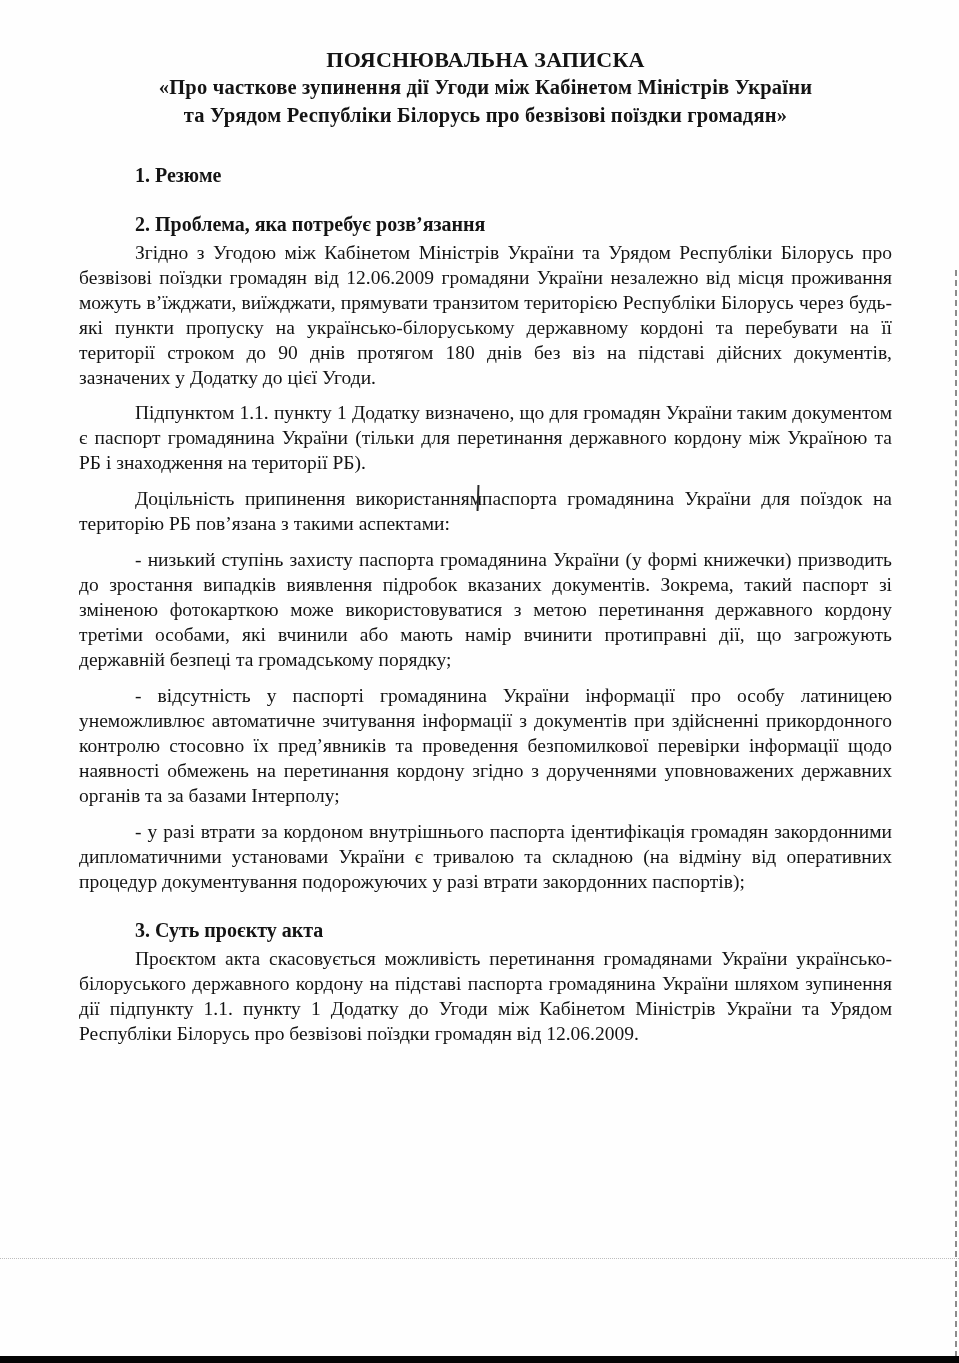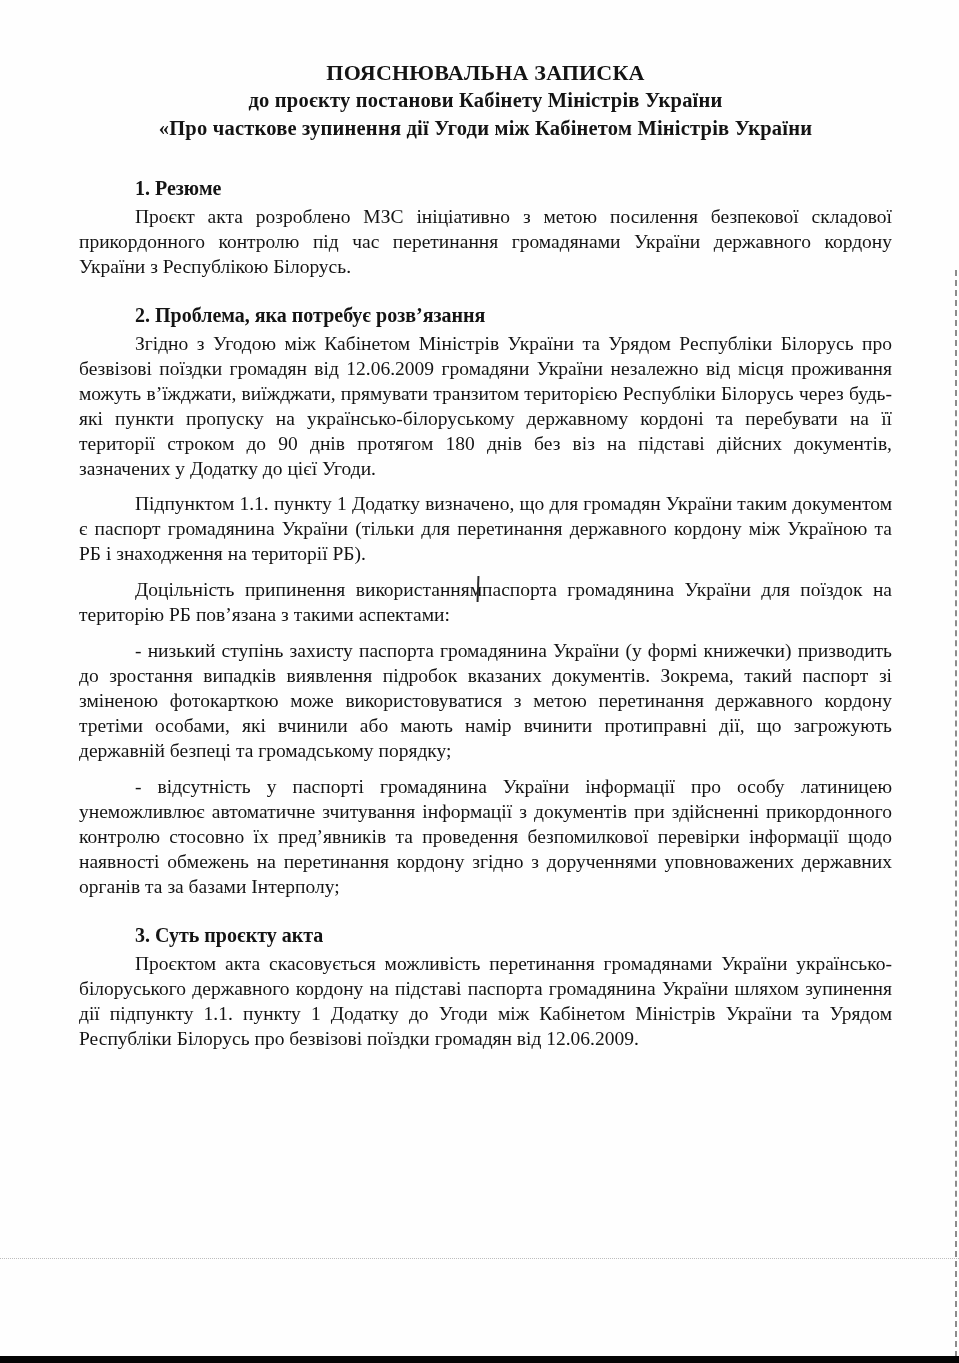--- a/index.html
+++ b/index.html
@@ -9,21 +9,21 @@
     width: 959px;
     height: 1363px;
     background: #fefefe;
     font-family: "Liberation Serif", "DejaVu Serif", serif;
     color: #141414;
     overflow: hidden;
   }
   .content {
     position: absolute;
     left: 79px;
-    top: 58px;
+    top: 45px;
     width: 813px;
   }
   .title-block {
     text-align: center;
     font-weight: bold;
     font-size: 20.5px;
     line-height: 27.5px;
     margin-bottom: 34px;
     letter-spacing: 0.2px;
   }
@@ -88,38 +88,38 @@
   }
 </style>
 </head>
 <body>
 
 <div class="page">
   <div class="content">
 
     <div class="title-block">
       <div class="title-main">ПОЯСНЮВАЛЬНА ЗАПИСКА</div>
-      <div>до проєкту постанови Кабінету Міністрів України</div>
       <div>«Про часткове зупинення дії Угоди між Кабінетом Міністрів України</div>
+      <div>та Урядом Республіки Білорусь про безвізові поїздки громадян»</div>
     </div>
 
     <div class="body-text">
 
       <div class="heading first">1. Резюме</div>
-      <p class="para">Проєкт акта розроблено МЗС ініціативно з метою посилення безпекової складової прикордонного контролю під час перетинання громадянами України державного кордону України з Республікою Білорусь.</p>
 
       <div class="heading">2. Проблема, яка потребує розв’язання</div>
       <p class="para">Згідно з Угодою між Кабінетом Міністрів України та Урядом Республіки Білорусь про безвізові поїздки громадян від 12.06.2009 громадяни України незалежно від місця проживання можуть в’їжджати, виїжджати, прямувати транзитом територією Республіки Білорусь через будь-які пункти пропуску на українсько-білоруському державному кордоні та перебувати на її території строком до 90 днів протягом 180 днів без віз на підставі дійсних документів, зазначених у Додатку до цієї Угоди.</p>
 
       <p class="para spaced"><span>Підпунктом 1.1. пункту 1 Додатку визначено, що для громадян України таким документом є </span><span class="bold-inline">паспорт громадянина України (тільки для перетинання державного кордону між Україною та РБ і знаходження на території РБ).</span></p>
 
       <p class="para spaced"><span>Доцільність припинення використанням</span><span class="pen-mark"></span><span>паспорта громадянина України для поїздок на територію РБ пов’язана з такими аспектами:</span></p>
 
       <p class="para bullet">- низький ступінь захисту паспорта громадянина України (у формі книжечки) призводить до зростання випадків виявлення підробок вказаних документів. Зокрема, такий паспорт зі зміненою фотокарткою може використовуватися з метою перетинання державного кордону третіми особами, які вчинили або мають намір вчинити протиправні дії, що загрожують державній безпеці та громадському порядку;</p>
       <p class="para bullet">- відсутність у паспорті громадянина України інформації про особу латиницею унеможливлює автоматичне зчитування інформації з документів при здійсненні прикордонного контролю стосовно їх пред’явників та проведення безпомилкової перевірки інформації щодо наявності обмежень на перетинання кордону згідно з дорученнями уповноважених державних органів та за базами Інтерполу;</p>
+      <p class="para bullet">- у разі втрати за кордоном внутрішнього паспорта ідентифікація громадян закордонними дипломатичними установами України є тривалою та складною (на відміну від оперативних процедур документування подорожуючих у разі втрати закордонних паспортів);</p>
 
       <div class="heading">3. Суть проєкту акта</div>
       <p class="para">Проєктом акта скасовується можливість перетинання громадянами України українсько-білоруського державного кордону на підставі паспорта громадянина України шляхом зупинення дії підпункту 1.1. пункту 1 Додатку до Угоди між Кабінетом Міністрів України та Урядом Республіки Білорусь про безвізові поїздки громадян від 12.06.2009.</p>
 
     </div>
   </div>
 
   <div class="artifact-right-edge"></div>
   <div class="artifact-dotted-line"></div>
   <div class="artifact-bottom-bar"></div>

